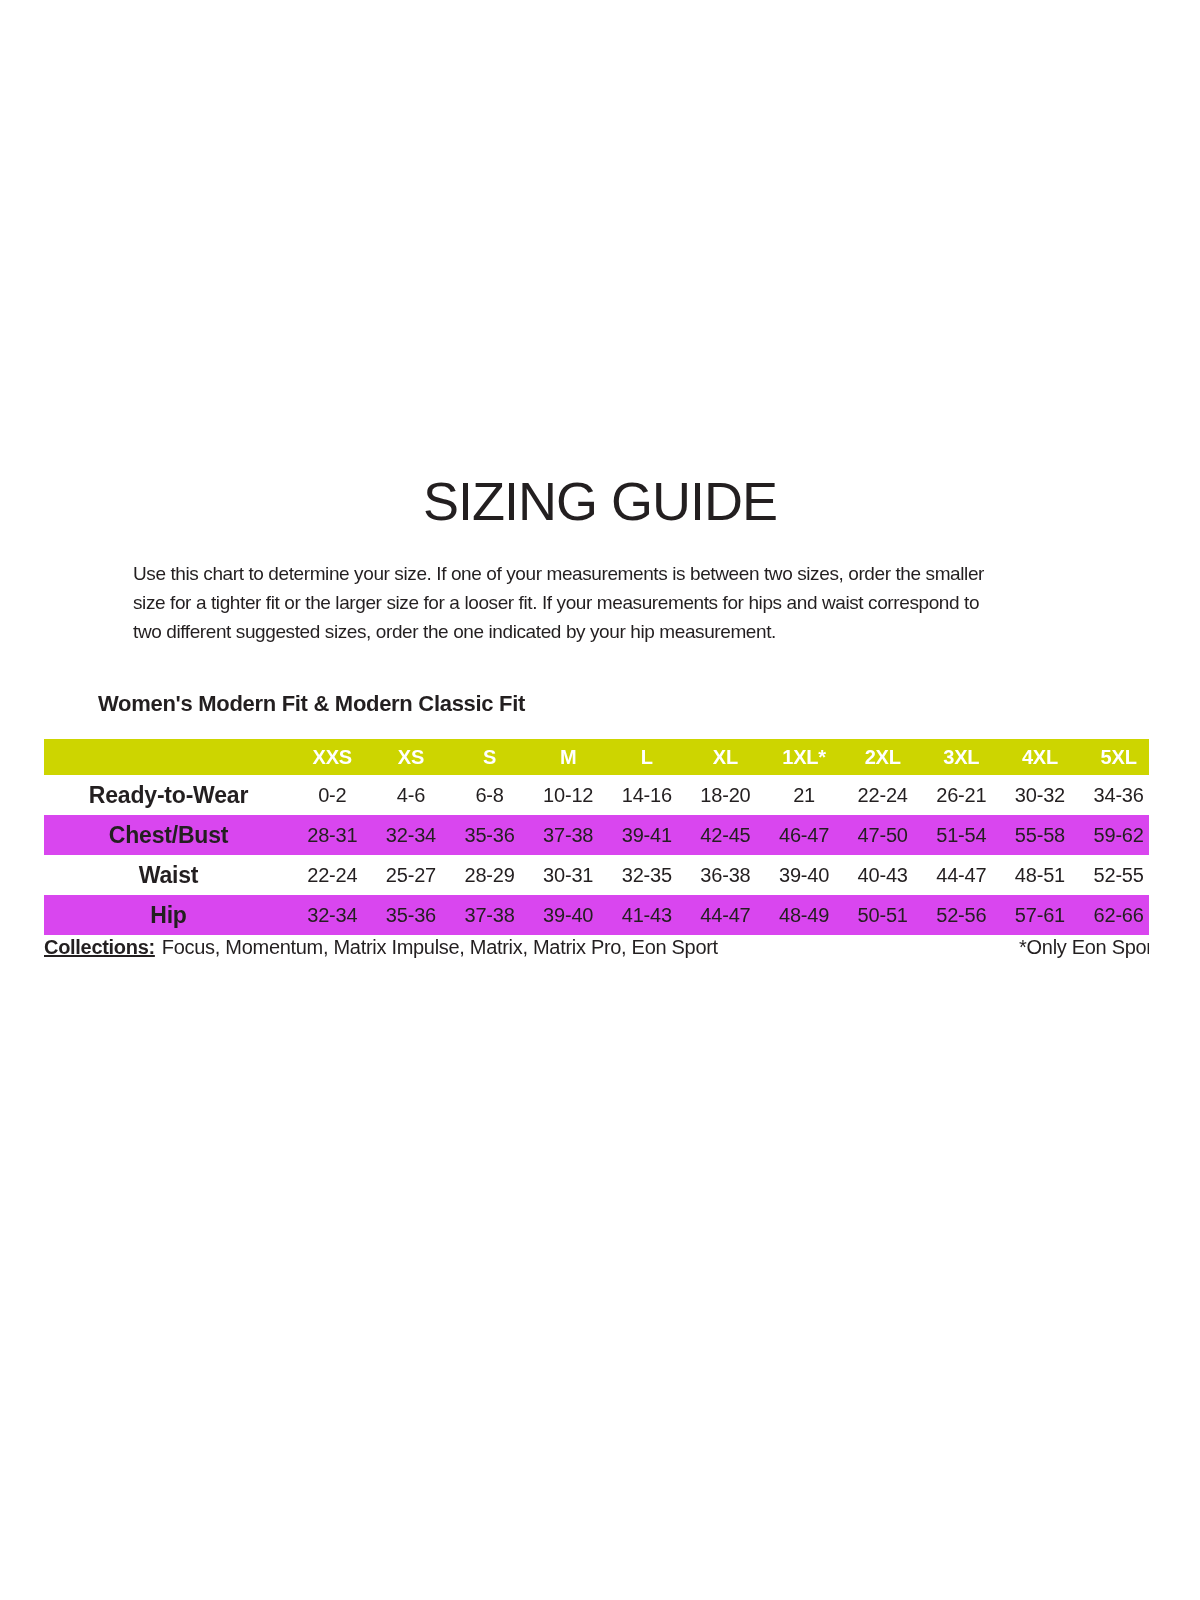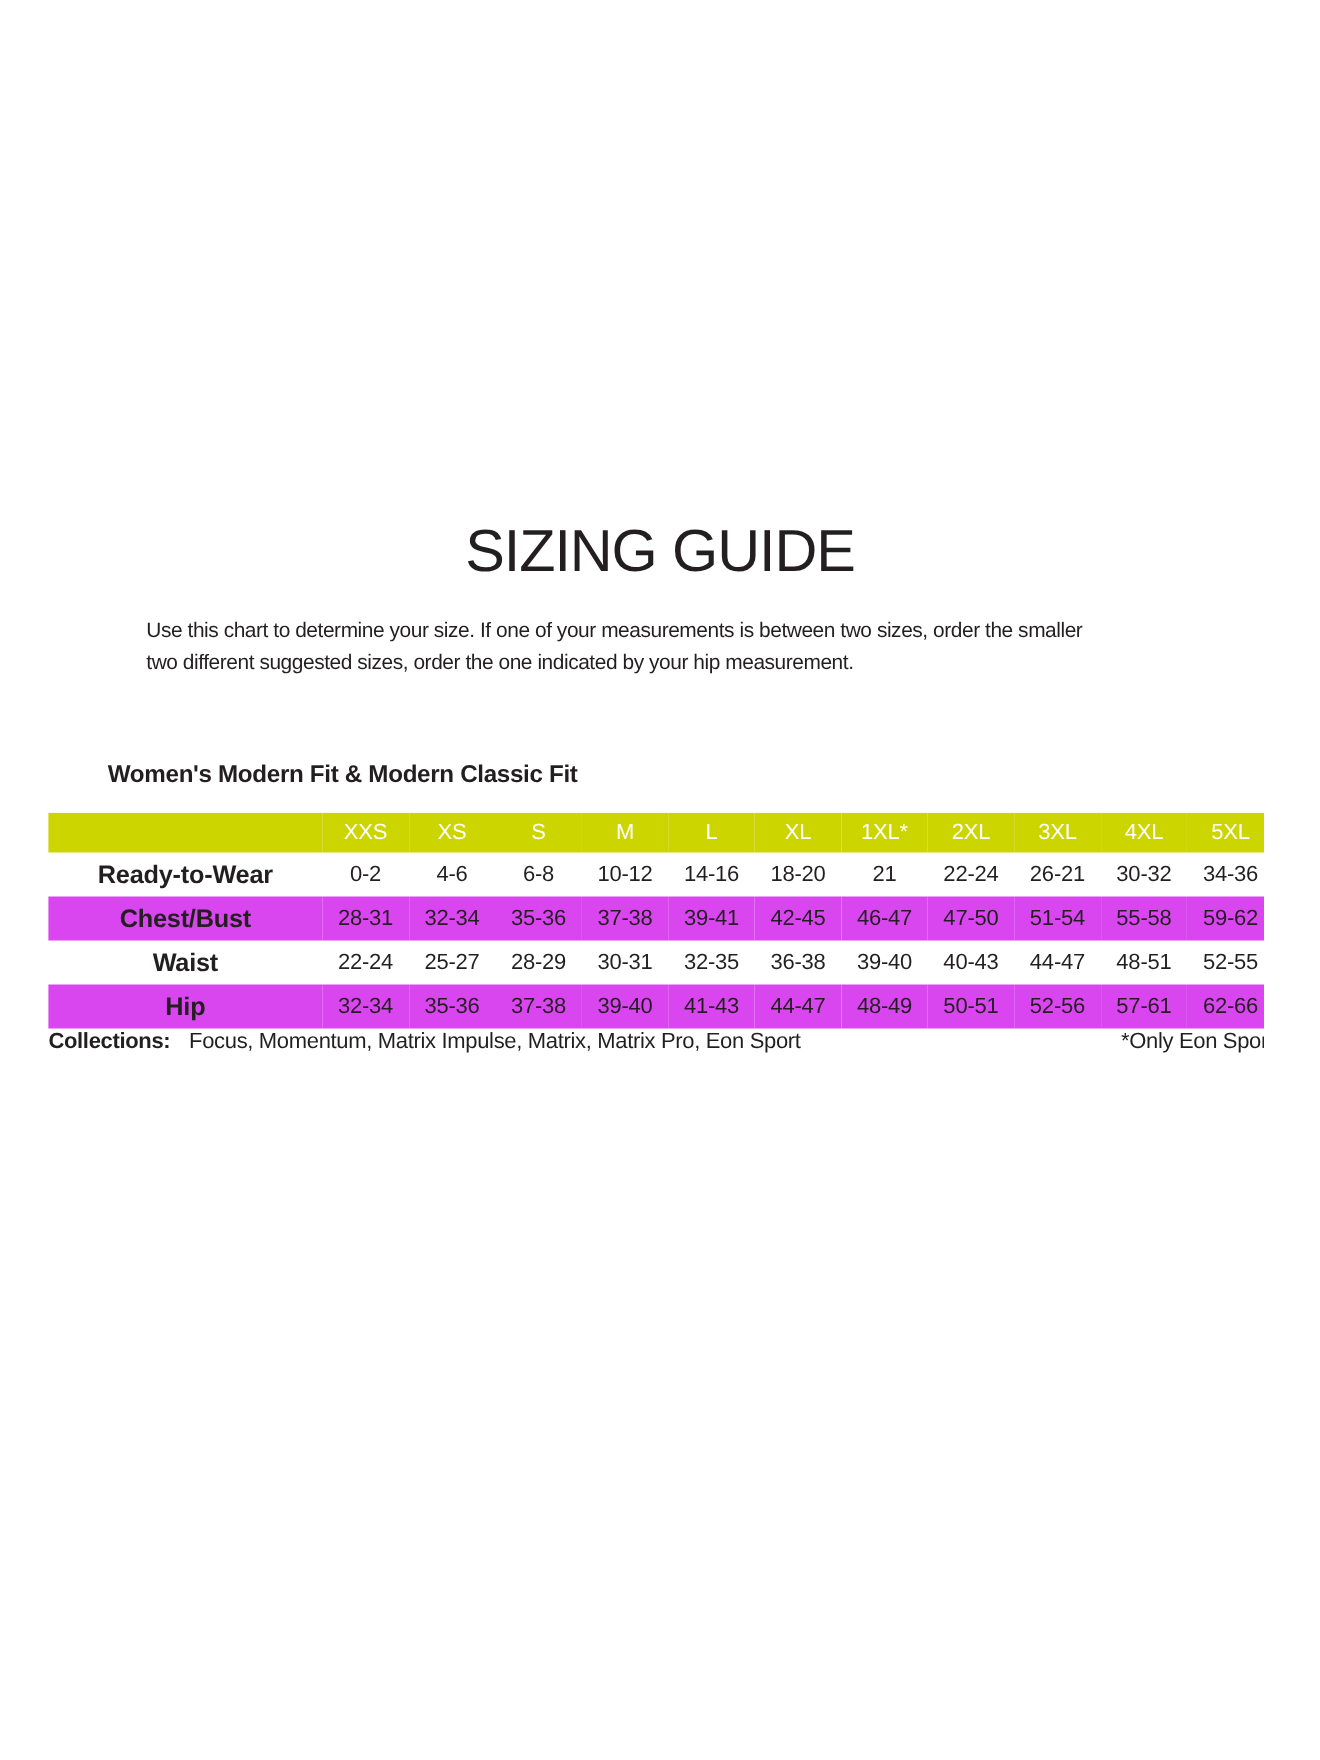--- a/index.html
+++ b/index.html
@@ -50,21 +50,21 @@
     border-collapse: collapse;
     table-layout: fixed;
     font-size: 20px;
     letter-spacing: -0.2px;
   }
   table.size-table col.label-col { width: 249px; }
   table.size-table thead th {
     background: #cdd500;
     color: #ffffff;
     height: 36px;
-    font-weight: 400;
+    font-weight: 700;
     font-size: 20px;
     text-align: center;
     padding: 0;
   }
   table.size-table tbody th {
     font-weight: bold;
     text-align: center;
     height: 40px;
     padding: 0;
     font-size: 23px;
@@ -78,31 +78,32 @@
   .footer {
     position: absolute;
     top: 936px;
     left: 44px;
     width: 1114px;
     display: flex;
     justify-content: space-between;
     font-size: 20px;
     letter-spacing: -0.3px;
   }
-  .footer .bold-label { font-weight: bold; margin-right: 17px; }
+  .footer .bold-label { font-weight: bold; margin-right: 7px; text-decoration: underline; }
 </style>
 </head>
 <body>
 
 <div class="page">
 
   <div class="main-title">SIZING GUIDE</div>
 
   <div class="intro">
     <div>Use this chart to determine your size. If one of your measurements is between two sizes, order the smaller</div>
+    <div>size for a tighter fit or the larger size for a looser fit. If your measurements for hips and waist correspond to</div>
     <div>two different suggested sizes, order the one indicated by your hip measurement.</div>
   </div>
 
   <div class="section-title">Women's Modern Fit &amp; Modern Classic Fit</div>
 
   <table class="size-table">
     <colgroup>
       <col class="label-col">
       <col>
         <col>

